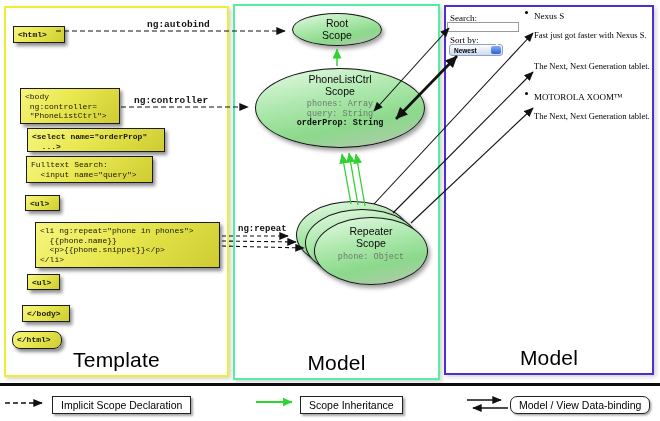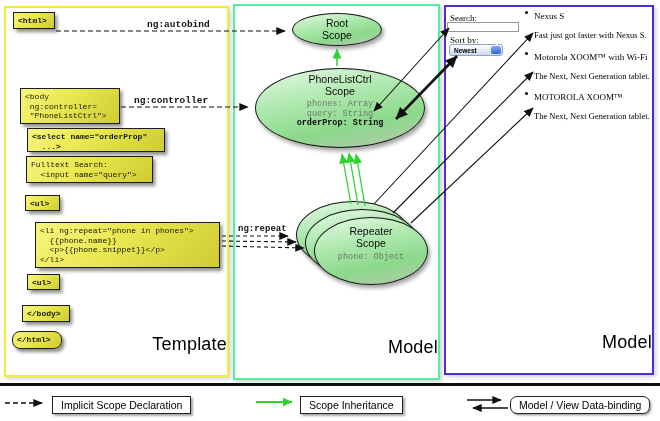--- a/index.html
+++ b/index.html
@@ -1,19 +1,19 @@
 <!DOCTYPE html>
 <html><head>
 <meta charset="utf-8">
 <style>
   html,body{margin:0;padding:0;background:#fff;}
   #canvas{position:relative;width:660px;height:421px;background:#ffffff;overflow:hidden;
           font-family:"Liberation Sans",sans-serif;}
   .col{position:absolute;background:#fff;box-shadow:2px 2px 4px rgba(0,0,0,0.18);}
-  .col-label{position:absolute;left:0;right:0;bottom:20px;text-align:right;font-size:18px;
+  .col-label{position:absolute;left:0;right:0;bottom:3px;text-align:center;font-size:21px;
              color:#000;font-weight:500;letter-spacing:0.2px;}
   .codebox{position:absolute;background:linear-gradient(135deg,#f6f57e 0%,#e9e74f 45%,#cecc32 100%);
            border:1.5px solid #1c1c1c;box-shadow:2.5px 3px 3.5px rgba(0,0,0,0.45);
            font-family:"Liberation Mono",monospace;font-size:8px;line-height:9.5px;
            color:#181805;padding:3px 4px;white-space:pre;box-sizing:border-box;}
   .codebox.bold{font-weight:bold;}
   .directive{position:absolute;font-family:"Liberation Mono",monospace;font-weight:bold;
              font-size:9.5px;color:#111;}
   .scope{position:absolute;border-radius:50%;
          background:linear-gradient(168deg,#e6fae6 0%,#aee8ae 38%,#8bd98b 68%,#b8c7b2 100%);
@@ -56,21 +56,21 @@
   <div class="col" style="left:4px;top:6px;width:221px;height:367px;border:2px solid #f0ee33;">
     <div class="col-label">Template</div>
   </div>
   <div class="col" style="left:233px;top:4px;width:203px;height:372px;border:2px solid #55eca4;">
     <div class="col-label">Model</div>
   </div>
   <div class="col" style="left:444px;top:5px;width:206px;height:366px;border:2px solid #4c2ed1;">
     <div class="col-label">Model</div>
   </div>
 
-  <div class="codebox bold" style="left:13px;top:12px;width:42px;height:17px;">&lt;html&gt;</div>
+  <div class="codebox bold" style="left:13px;top:26px;width:52px;height:17px;">&lt;html&gt;</div>
   <div class="codebox" style="left:20px;top:88px;width:100px;height:36px;">&lt;body
  ng:controller=
  "PhoneListCtrl"&gt;</div>
   <div class="codebox bold" style="left:27px;top:128px;width:138px;height:24px;">&lt;select name="orderProp"
   ...&gt;</div>
   <div class="codebox" style="left:26px;top:156px;width:127px;height:27px;">Fulltext Search:
   &lt;input name="query"&gt;</div>
   <div class="codebox bold" style="left:25px;top:195px;width:35px;height:16px;">&lt;ul&gt;</div>
   <div class="codebox" style="left:35px;top:222px;width:185px;height:46px;">&lt;li ng:repeat="phone in phones"&gt;
   {{phone.name}}
@@ -116,24 +116,20 @@
   </div>
 
   <div class="view-item" style="top:11px;">
     <div class="vi-title-row">
       <span class="vi-bullet"></span>
       <span class="vi-title">Nexus S</span>
     </div>
     <div class="vi-desc">Fast just got faster with Nexus S.</div>
   </div>
   <div class="view-item" style="top:52px;">
-    <div class="vi-title-row">
-      <span class="vi-bullet"></span>
-      <span class="vi-title">Motorola XOOM™ with Wi-Fi</span>
-    </div>
     <div class="vi-desc">The Next, Next Generation tablet.</div>
   </div>
   <div class="view-item" style="top:92px;">
     <div class="vi-title-row">
       <span class="vi-bullet"></span>
       <span class="vi-title">MOTOROLA XOOM™</span>
     </div>
     <div class="vi-desc">The Next, Next Generation tablet.</div>
   </div>
 

